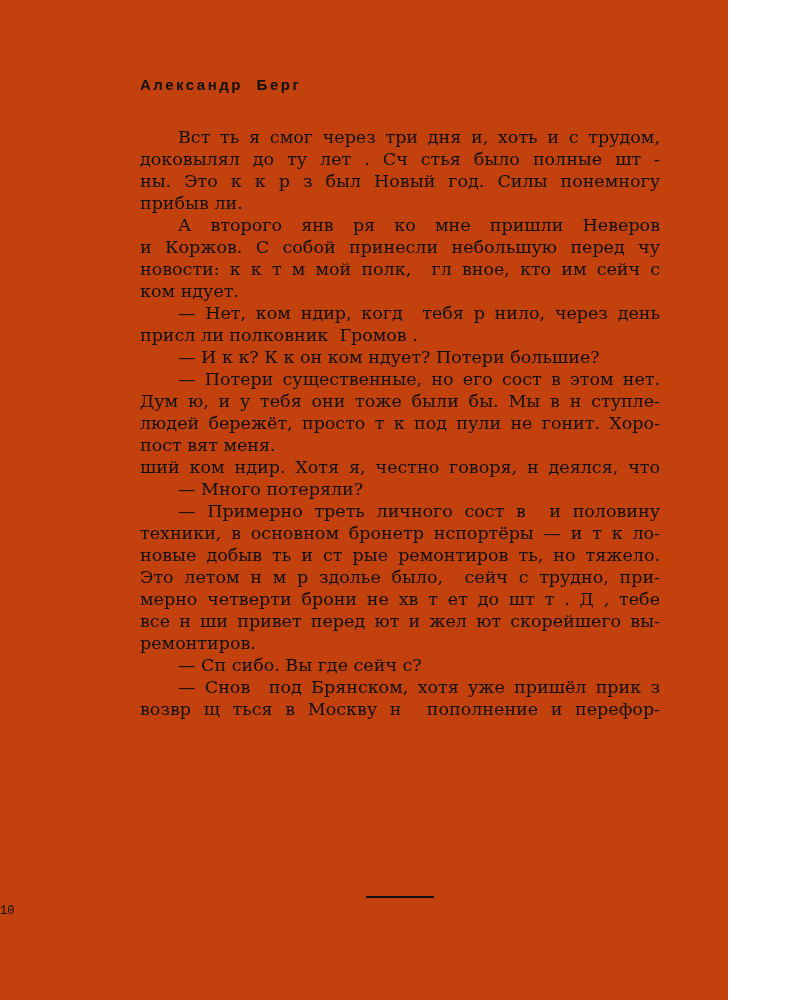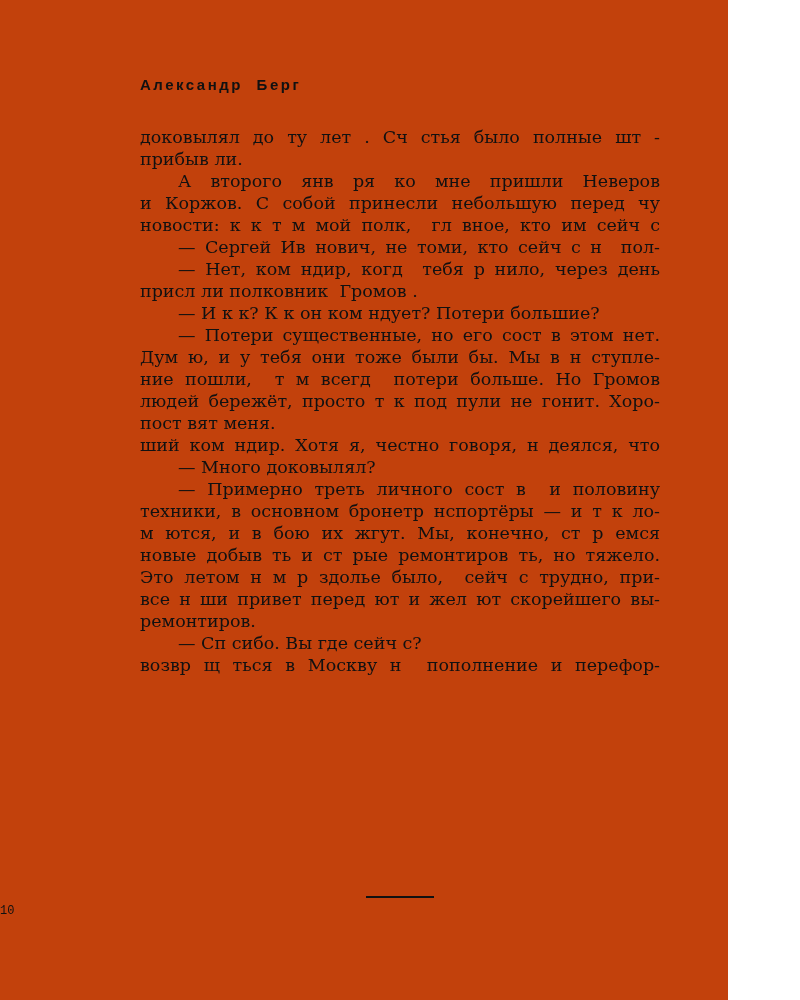--- a/index.html
+++ b/index.html
@@ -66,43 +66,45 @@
     color: #111111;
   }
 </style>
 </head>
 <body>
 
 <div class="page">
   <div class="running-header">Александр Берг</div>
 
   <div class="body-text">
+      <div class="line para-start">Вст&nbsp;ть я смог через три дня и, хоть и с трудом,</div>
       <div class="line">доковылял до ту&nbsp;лет&nbsp;. Сч&nbsp;стья было полные шт&nbsp;-</div>
+      <div class="line">ны. Это к&nbsp;к р&nbsp;з был Новый год. Силы понемногу</div>
       <div class="line para-end">прибыв&nbsp;ли.</div>
       <div class="line para-start">А второго янв&nbsp;ря ко мне пришли Неверов</div>
       <div class="line">и Коржов. С собой принесли небольшую перед&nbsp;чу</div>
       <div class="line">новости: к&nbsp;к т&nbsp;м мой полк, &nbsp;гл&nbsp;вное, кто им сейч&nbsp;с</div>
-      <div class="line para-start">— Сергей Ив&nbsp;нович, не томи, кто сейч&nbsp;с н&nbsp; пол-</div>
+      <div class="line para-end">ком&nbsp;ндует.</div>
       <div class="line para-start">— Нет, ком&nbsp;ндир, когд&nbsp; тебя р&nbsp;нило, через день</div>
       <div class="line para-end">присл&nbsp;ли полковник&nbsp; Громов&nbsp;.</div>
       <div class="line para-start para-end">— И к&nbsp;к? К&nbsp;к он ком&nbsp;ндует? Потери большие?</div>
       <div class="line para-start">— Потери существенные, но его сост в этом нет.</div>
       <div class="line">Дум&nbsp;ю, и у тебя они тоже были бы. Мы в н&nbsp;ступле-</div>
-      <div class="line">ние пошли, &nbsp;т&nbsp;м всегд&nbsp; потери больше. Но Громов</div>
       <div class="line">людей бережёт, просто т&nbsp;к под пули не гонит. Хоро-</div>
       <div class="line para-end">пост&nbsp;вят меня.</div>
       <div class="line">ший ком&nbsp;ндир. Хотя я, честно говоря, н&nbsp;деялся, что</div>
-      <div class="line para-start para-end">— Много доковылял?</div>
+      <div class="line para-start para-end">— Много потеряли?</div>
       <div class="line para-start">— Примерно треть личного сост&nbsp;в&nbsp; и половину</div>
       <div class="line">техники, в основном бронетр&nbsp;нспортёры — и т&nbsp;к ло-</div>
-      <div class="line">м&nbsp;ются, и в бою их жгут. Мы, конечно, ст&nbsp;р&nbsp;емся</div>
       <div class="line">новые добыв&nbsp;ть и ст&nbsp;рые ремонтиров&nbsp;ть, но тяжело.</div>
       <div class="line">Это летом н&nbsp;м р&nbsp;здолье было, &nbsp;сейч&nbsp;с трудно, при-</div>
+      <div class="line">мерно четверти брони не хв&nbsp;т&nbsp;ет до шт&nbsp;т&nbsp;. Д&nbsp;, тебе</div>
       <div class="line">все н&nbsp;ши привет перед&nbsp;ют и жел&nbsp;ют скорейшего вы-</div>
       <div class="line para-end">ремонтиров.</div>
       <div class="line para-start para-end">— Сп&nbsp;сибо. Вы где сейч&nbsp;с?</div>
+      <div class="line para-start">— Снов&nbsp; под Брянском, хотя уже пришёл прик&nbsp;з</div>
       <div class="line">возвр&nbsp;щ&nbsp;ться в Москву н&nbsp; пополнение и перефор-</div>
     </div>
 
   <div class="footer-rule"></div>
 
   <div class="page-number">10</div>
 </div>
 
 </body></html>

